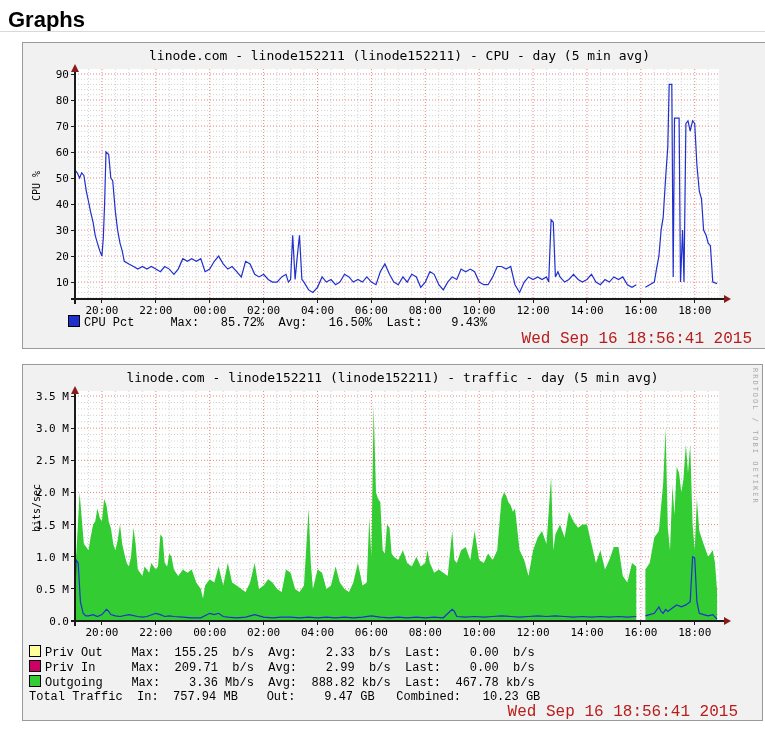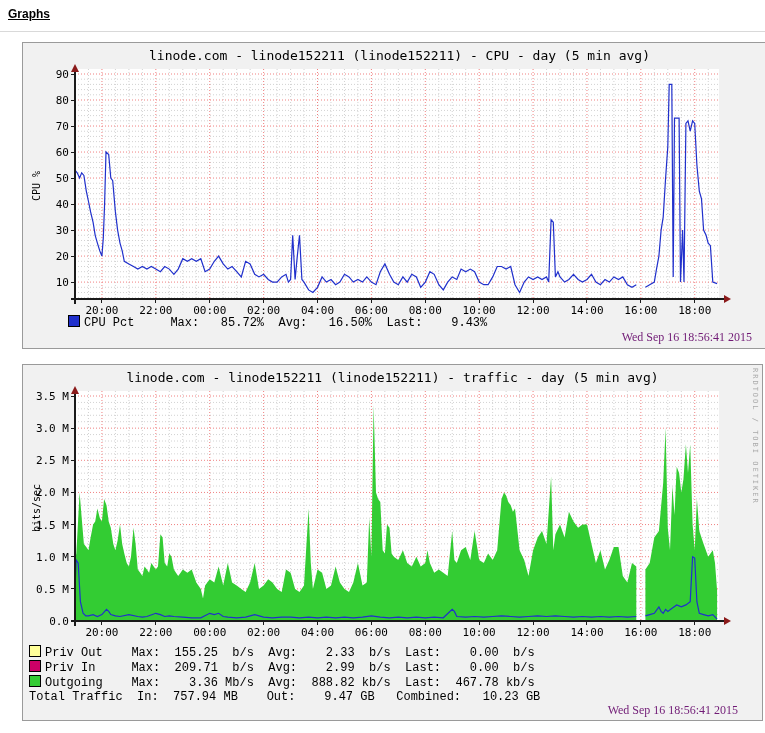--- a/index.html
+++ b/index.html
@@ -1,35 +1,35 @@
 <!DOCTYPE html>
 <html><head>
 <meta charset="utf-8">
 <style>
   html,body{margin:0;padding:0;background:#fff;width:765px;height:733px;overflow:hidden;}
   body{font-family:"Liberation Sans",sans-serif;position:relative;}
-  .page-title{position:absolute;top:7px;left:8px;font-size:12px;font-weight:bold;color:#000;margin:0;text-decoration:underline;}
+  .page-title{position:absolute;top:7px;left:8px;font-size:22px;font-weight:bold;color:#000;margin:0;}
   .title-rule{position:absolute;top:31px;left:0;width:765px;border-top:1px solid #d9d9d9;height:0;}
   .graph-box{position:absolute;left:22px;width:739px;background:#f1f1f1;border:1px solid #9a9a9a;}
   .graph-box.cpu{top:42px;height:305px;padding-left:14px;}
   .graph-box.traffic{top:364px;height:355px;}
   .graph-title{position:absolute;top:5px;left:0;width:100%;text-align:center;
     font-family:"DejaVu Sans Mono",monospace;font-size:13px;color:#000;}
   .chart-svg{position:absolute;top:20px;left:0;width:739px;height:256px;pointer-events:none;}
   .chart-svg text{font-family:"DejaVu Sans Mono",monospace;font-size:11px;fill:#000;}
   .y-label{position:absolute;left:13px;top:143px;transform:translate(-50%,-50%) rotate(-90deg);
     white-space:nowrap;font-family:"DejaVu Sans Mono",monospace;font-size:10px;color:#000;}
   .watermark{position:absolute;top:3px;right:3px;writing-mode:vertical-rl;
     font-family:"DejaVu Sans Mono",monospace;font-size:7px;letter-spacing:2px;color:#a9a9a9;}
   .legend{position:absolute;font-family:"DejaVu Sans Mono",monospace;font-size:12px;color:#000;}
   .legend-row{height:15px;line-height:15px;white-space:pre;font-family:Liberation Mono, monospace;}
   .swatch{display:inline-block;width:10px;height:10px;border:1px solid #000;margin-right:4px;
     vertical-align:-1px;background:#fff;}
   .legend-text{white-space:pre;}
-  .timestamp{position:absolute;right:24px;font-family:Liberation Serif, serif;font-size:12px;color:#701a75;}
+  .timestamp{position:absolute;right:24px;font-family:Liberation Mono, monospace;font-size:16px;color:#b91c1c;}
   .cpu .legend{top:272px;left:45px;}
   .cpu .timestamp{top:287px;}
   .traffic .legend{top:280px;left:6px;}
   .traffic .timestamp{top:338px;}
 </style>
 </head>
 <body>
 
 <h1 class="page-title">Graphs</h1>
 <div class="title-rule"></div>

